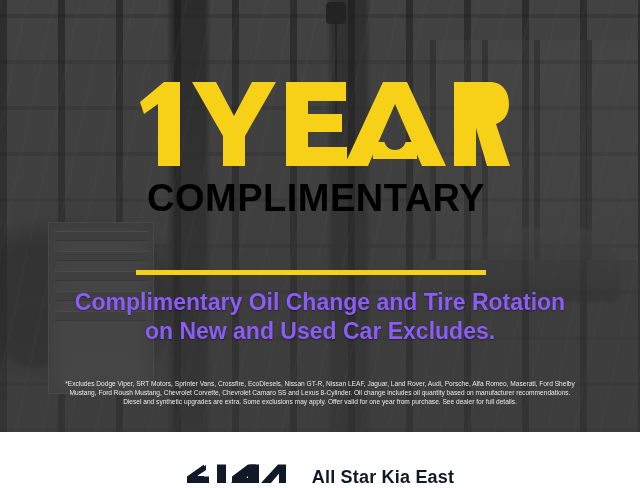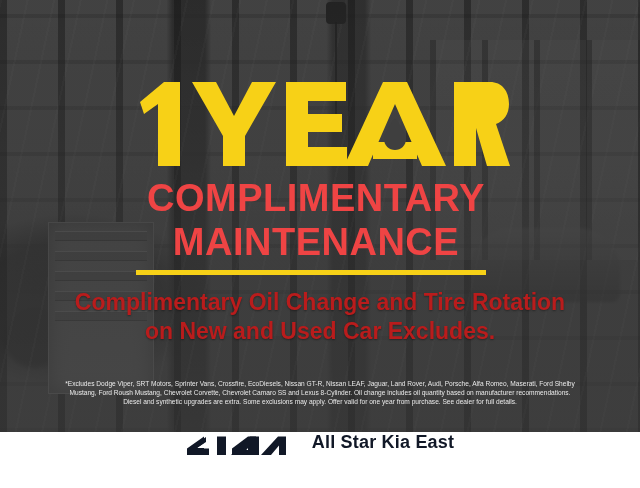--- a/index.html
+++ b/index.html
@@ -174,21 +174,21 @@
     align-items: center;
     justify-content: center;
     gap: 0px;
   }
   .year-svg { display: block; }
 
   .line2, .line3 {
     position: absolute;
     left: 0;
     right: 8px;
-    color: #ef4444;
+    color: #000000;
     font-weight: bold;
     font-family: "Liberation Sans", sans-serif;
     letter-spacing: 0.5px;
     white-space: nowrap;
   }
   .line2 {
     top: 178px;
     font-size: 38px;
     line-height: 40px;
   }
@@ -205,21 +205,21 @@
     width: 350px;
     height: 5px;
     background: #F7D117;
   }
 
   .subhead {
     position: absolute;
     left: 28px;
     right: 28px;
     top: 288px;
-    color: #b91c1c;
+    color: #8b5cf6;
     font-weight: bold;
     font-size: 23px;
     line-height: 29px;
     font-family: "Liberation Sans", sans-serif;
     text-shadow: 0 1px 2px rgba(0,0,0,0.35);
   }
 
   .disclaimer {
     position: absolute;
     left: 14px;
@@ -235,21 +235,21 @@
 
   
   .footer {
     position: absolute;
     left: 0;
     top: 432px;
     width: 640px;
     height: 56px;
     background: #ffffff;
     display: flex;
-    align-items: flex-start;
+    align-items: flex-end;
     justify-content: center;
     gap: 22px;
   }
   .kia-logo { display: block; }
   .dealer-name {
     font-size: 18px;
     font-weight: bold;
     color: #111827;
     letter-spacing: 0.2px;
     font-family: "Liberation Sans", sans-serif;
@@ -294,21 +294,20 @@
 
           <path d="M324 6 L360 6 C372 6 379 15 379 28 C379 38 374 45 366 48 L380 90 L357 90 L346 52 L346 90 L324 90 Z"></path>
         </g>
 
         <path d="M265 42 C265 42 254 56 254 63 C254 69.5 259 74 265 74 C271 74 276 69.5 276 63 C276 56 265 42 265 42 Z" fill="#3f3f3f"></path>
       </svg>
 
     </div>
 
     <div class="line2">COMPLIMENTARY</div>
-    <div class="line3">MAINTENANCE</div>
 
     <div class="rule"></div>
 
     <div class="subhead">
       <div>Complimentary Oil Change and Tire Rotation</div>
       <div>on New and Used Car Excludes.</div>
     </div>
 
     <div class="disclaimer">
       <div>*Excludes Dodge Viper, SRT Motors, Sprinter Vans, Crossfire, EcoDiesels, Nissan GT-R, Nissan LEAF, Jaguar, Land Rover, Audi, Porsche, Alfa Romeo, Maserati, Ford Shelby</div>

